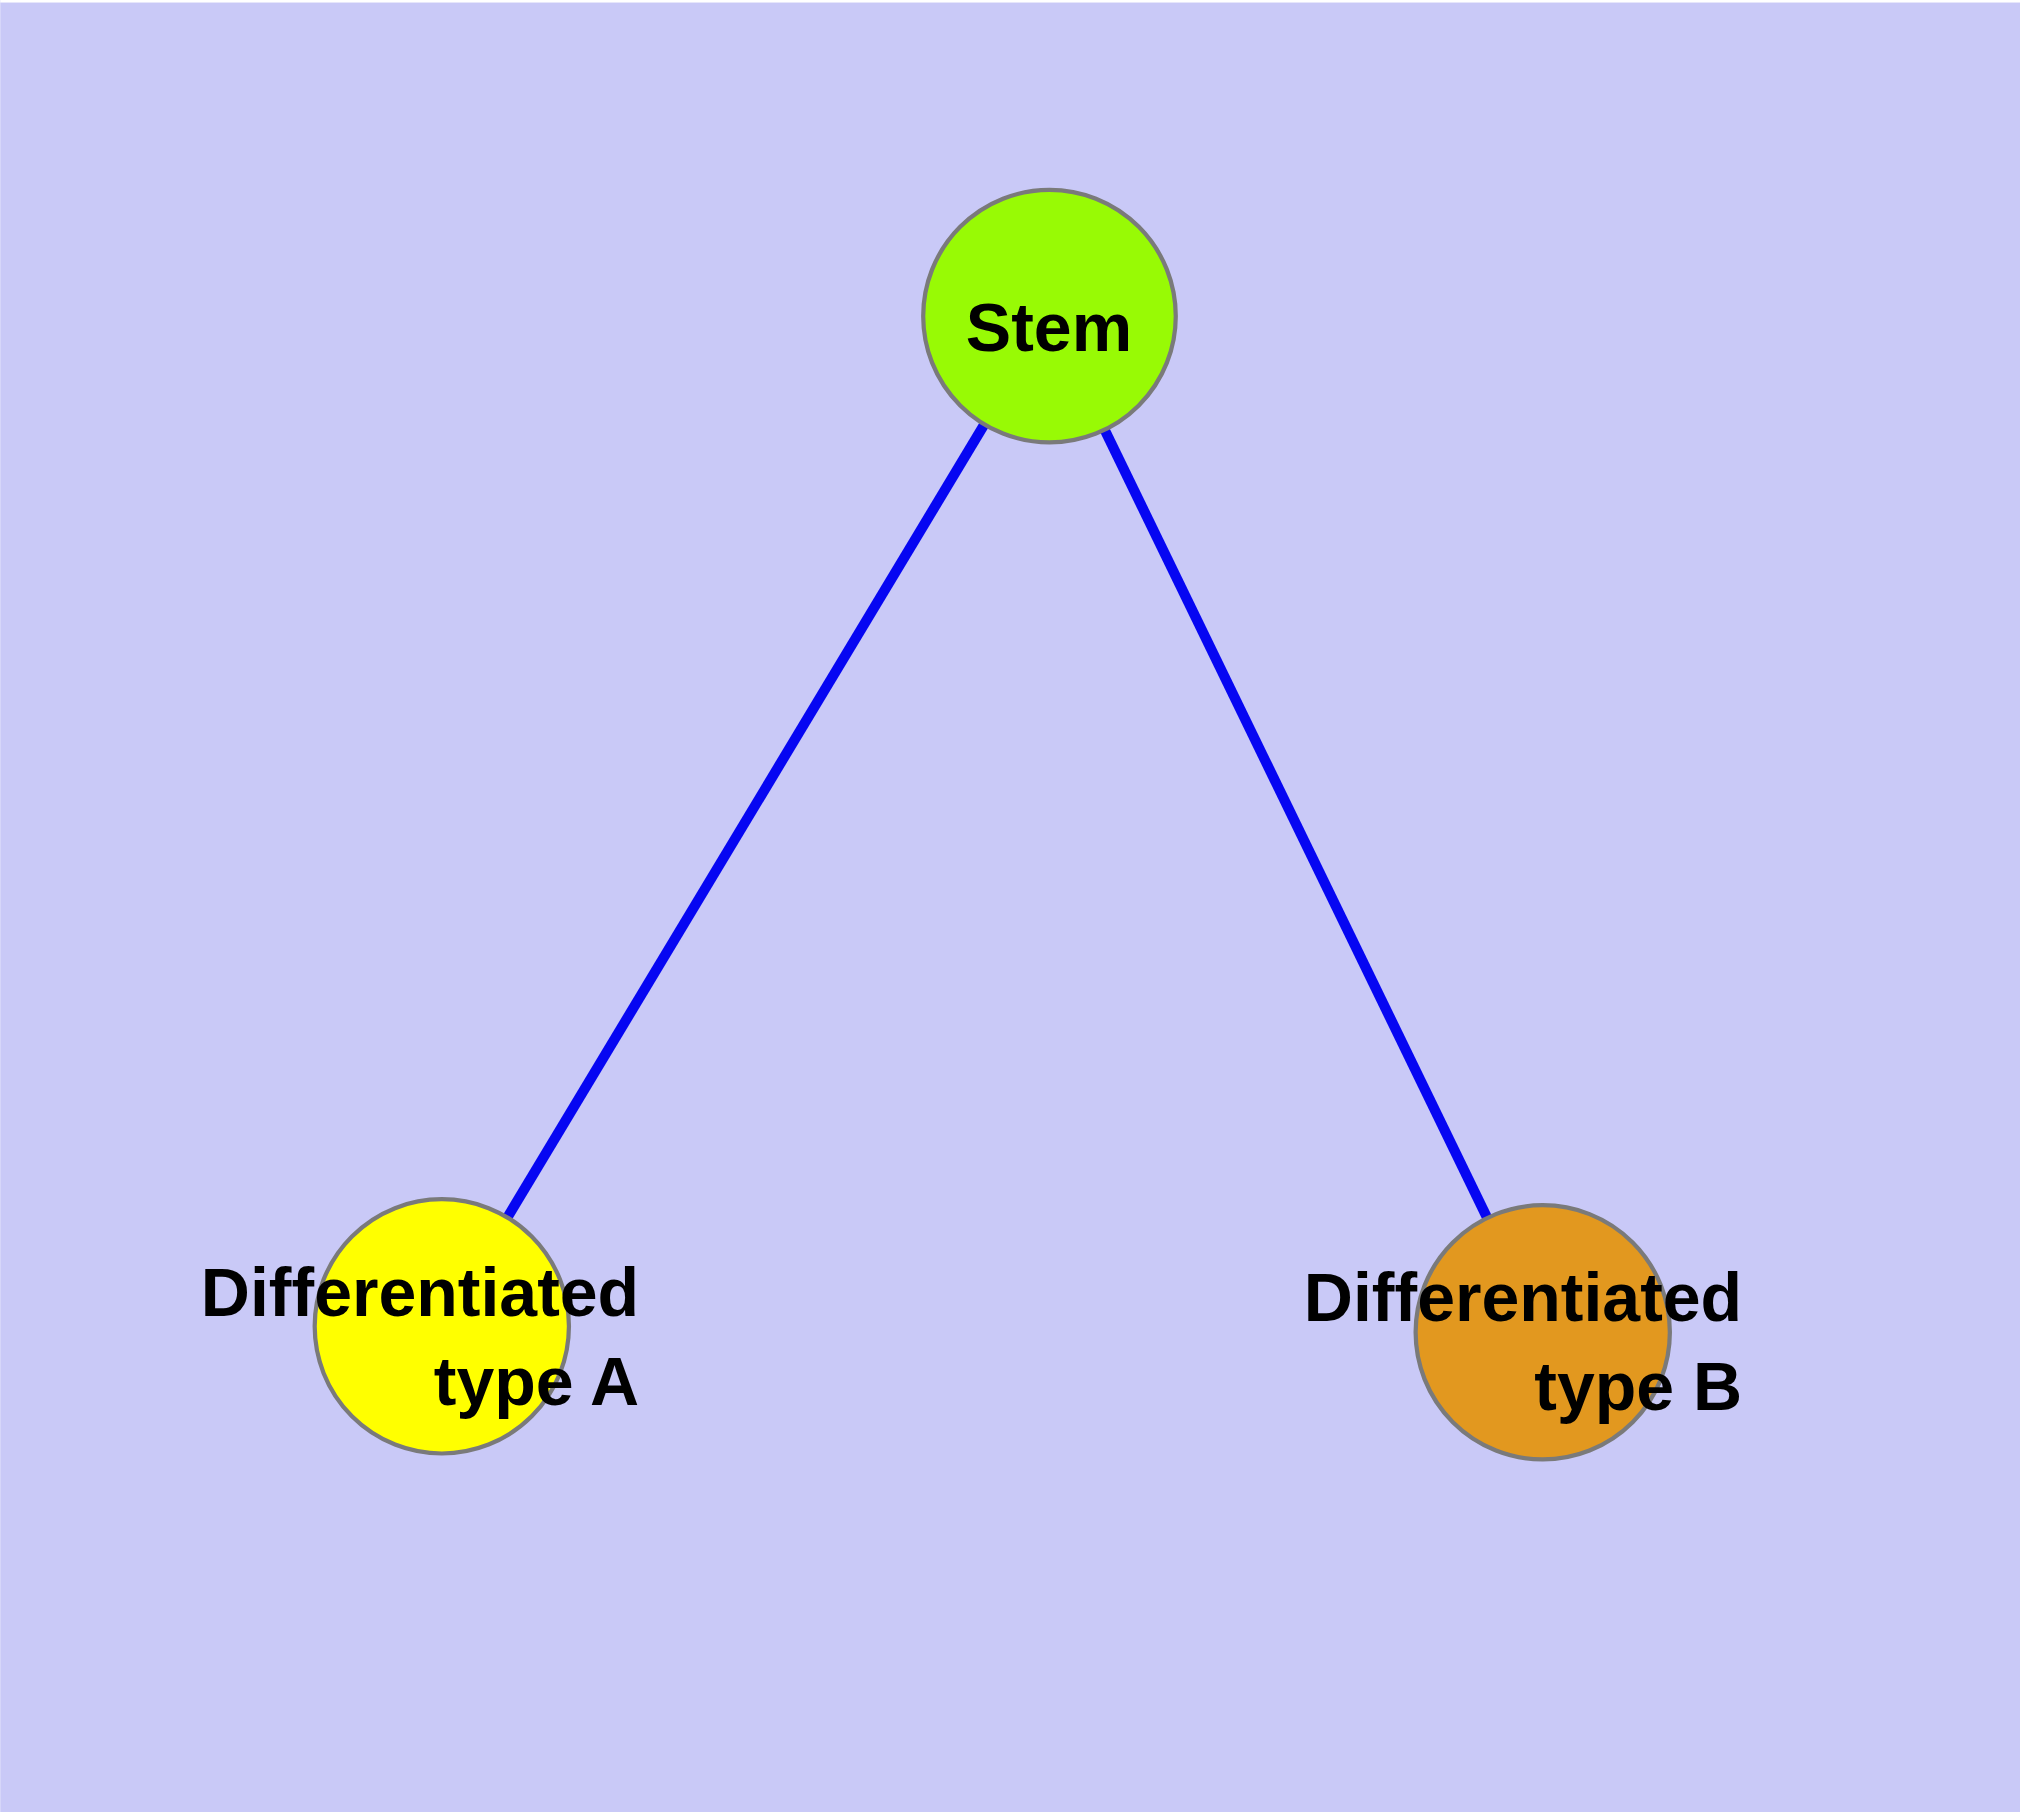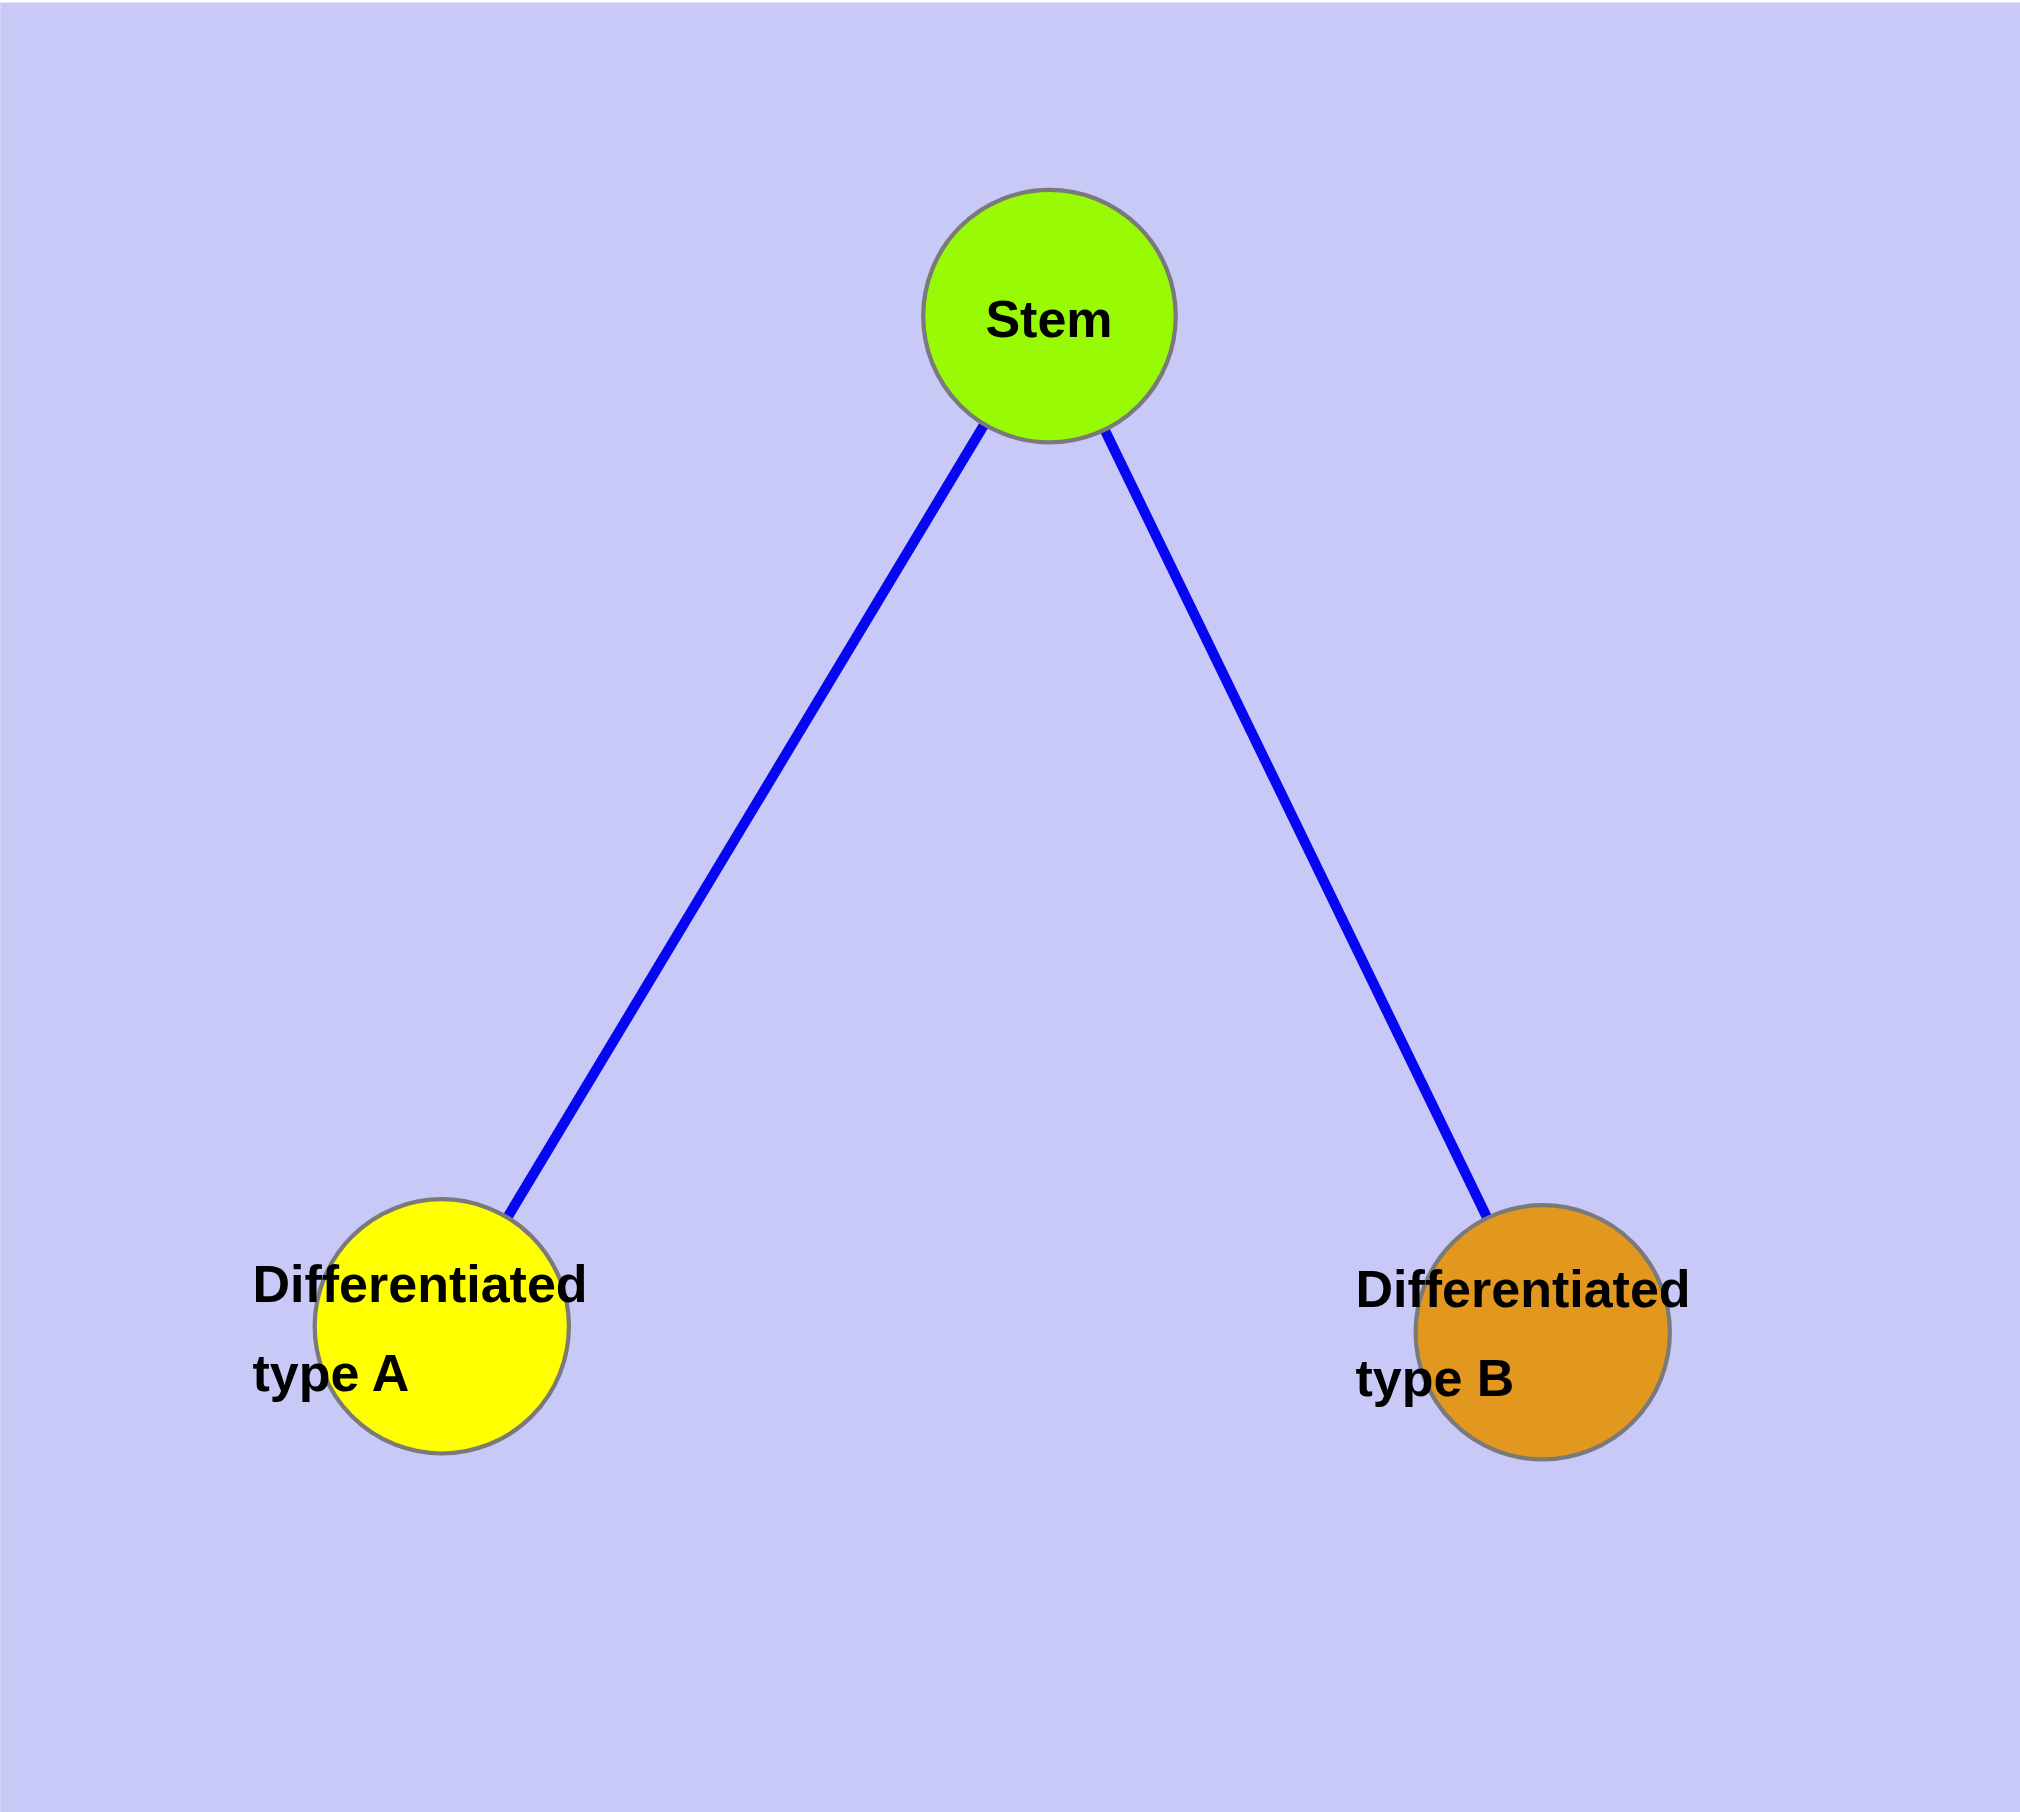--- a/index.html
+++ b/index.html
@@ -26,25 +26,26 @@
   }
   .node {
     stroke: #7A7A7A;
     stroke-width: 5px;
   }
   .node-label {
     position: absolute;
     transform: translate(-50%, -50%);
     color: #000000;
     font-weight: 700;
-    font-size: 52px;
+    font-size: 68px;
     line-height: 89px;
-    text-align: left;
+    text-align: right;
     white-space: pre-line;
     letter-spacing: 0;
+    margin-top: 8px;
   }
 </style>
 </head>
 <body>
 
 <div class="canvas">
 
   <svg class="graph-svg" width="2021" height="1812" viewBox="0 0 2384 2138">
 
     <rect x="0" y="0" width="2384" height="2138" fill="#C9C9F7"></rect>

